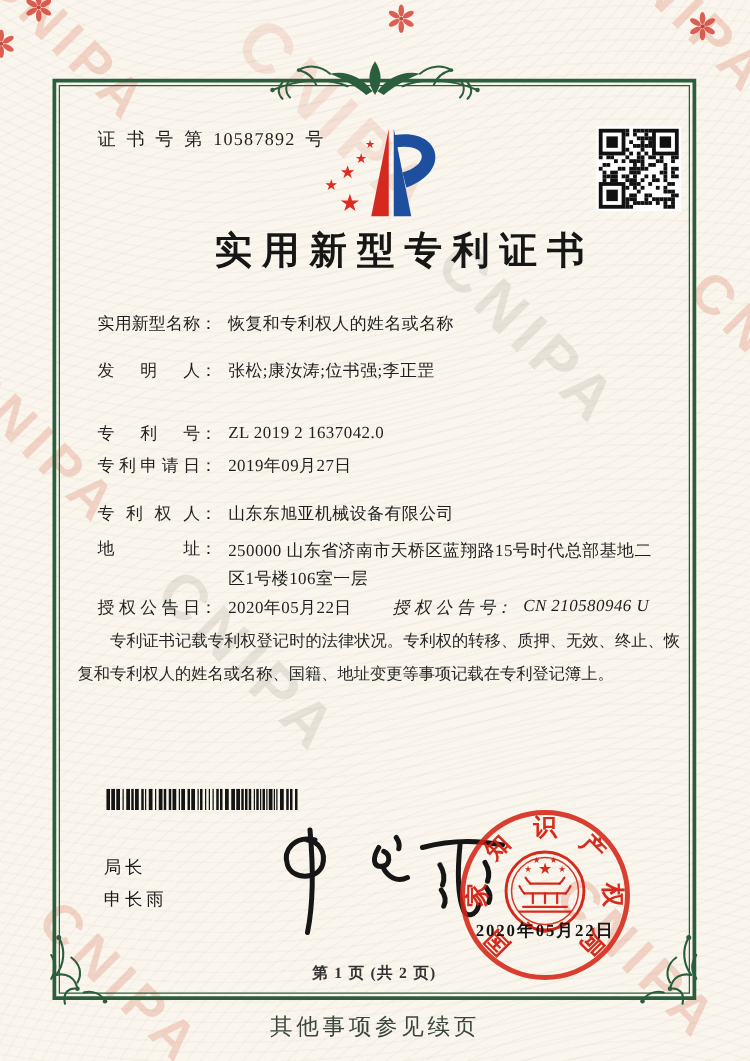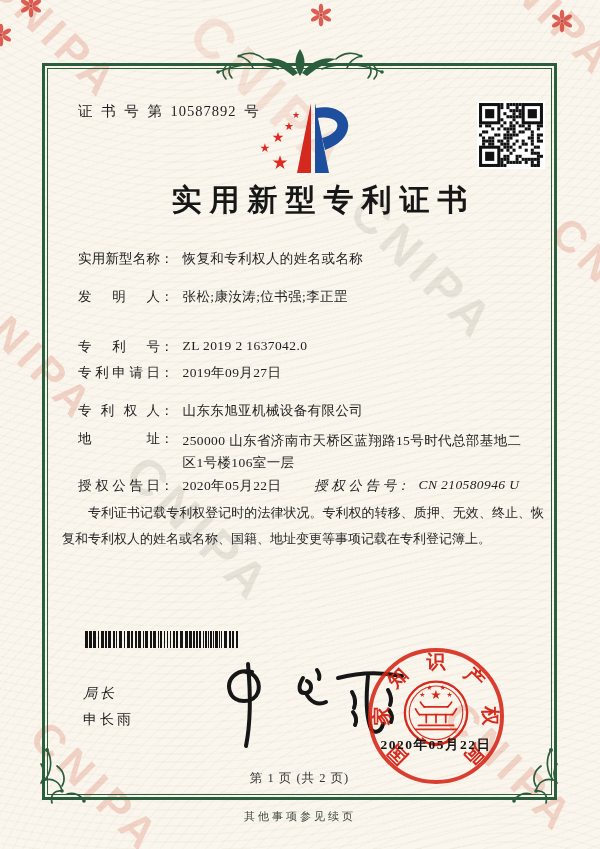--- a/index.html
+++ b/index.html
@@ -56,37 +56,37 @@
   .r7 .grp2{position:absolute;left:236px;top:0;white-space:nowrap;font-style:italic;}
   .r7 .lbl2{display:inline-block;width:82px;text-align:justify;text-align-last:justify;}
 
   .legal{position:absolute;left:62px;top:500px;width:482px;font-size:13px;line-height:25.5px;
     text-align:justify;color:#262626;}
   .legal p{margin:0;text-indent:2em;}
 
   .barcode{position:absolute;left:85px;top:631px;width:158px;height:17px;}
 
   .signer-title{position:absolute;left:83px;top:685px;font-family:"Liberation Sans","DejaVu Sans",sans-serif;
-    font-size:14px;letter-spacing:3px;color:#1c1c1c;font-style:italic;}
+    font-size:14px;letter-spacing:3px;color:#1c1c1c;}
   .signer-name{position:absolute;left:83px;top:711px;font-family:"Liberation Sans","DejaVu Sans",sans-serif;
     font-size:14px;letter-spacing:3px;color:#1c1c1c;}
   .signature{position:absolute;left:200px;top:658px;width:215px;height:92px;}
 
   .seal{position:absolute;left:366px;top:646px;width:140px;height:140px;}
   .seal-ring{position:absolute;inset:2px;border:4px solid rgba(213,36,22,.88);border-radius:50%;}
   .seal-char{position:absolute;left:50%;top:50%;width:22px;height:22px;margin:-11px 0 0 -11px;
     display:flex;align-items:center;justify-content:center;
     font-size:19px;font-weight:700;color:rgba(210,32,18,.95);}
   .seal-emblem{position:absolute;left:50%;top:50%;transform:translate(-50%,-54%);width:74px;height:80px;}
   .seal-date{position:absolute;left:-10px;right:-10px;top:90px;text-align:center;
     font-size:13.5px;letter-spacing:1.5px;color:#151515;font-weight:600;z-index:3;}
 
   .page-no{position:absolute;left:42px;top:770px;width:515px;text-align:center;font-size:12.5px;
-    letter-spacing:1px;color:#333;}
-  .cont-note{position:absolute;left:0;top:809px;width:600px;text-align:center;font-size:11px;
+    letter-spacing:1px;color:#333;font-weight:bold;}
+  .cont-note{position:absolute;left:0;top:809px;width:600px;text-align:center;font-size:18px;
     letter-spacing:3px;color:#3a453d;}
   svg{display:block;}
 </style>
 </head>
 <body>
 
 <div class="wm wm-pink wm1">CNIPA</div>
 <div class="wm wm-pink wm2">CNIPA</div>
 <div class="wm wm-pink-light wm3">CNIPA</div>
 <div class="wm wm-gray wm4">CNIPA</div>

